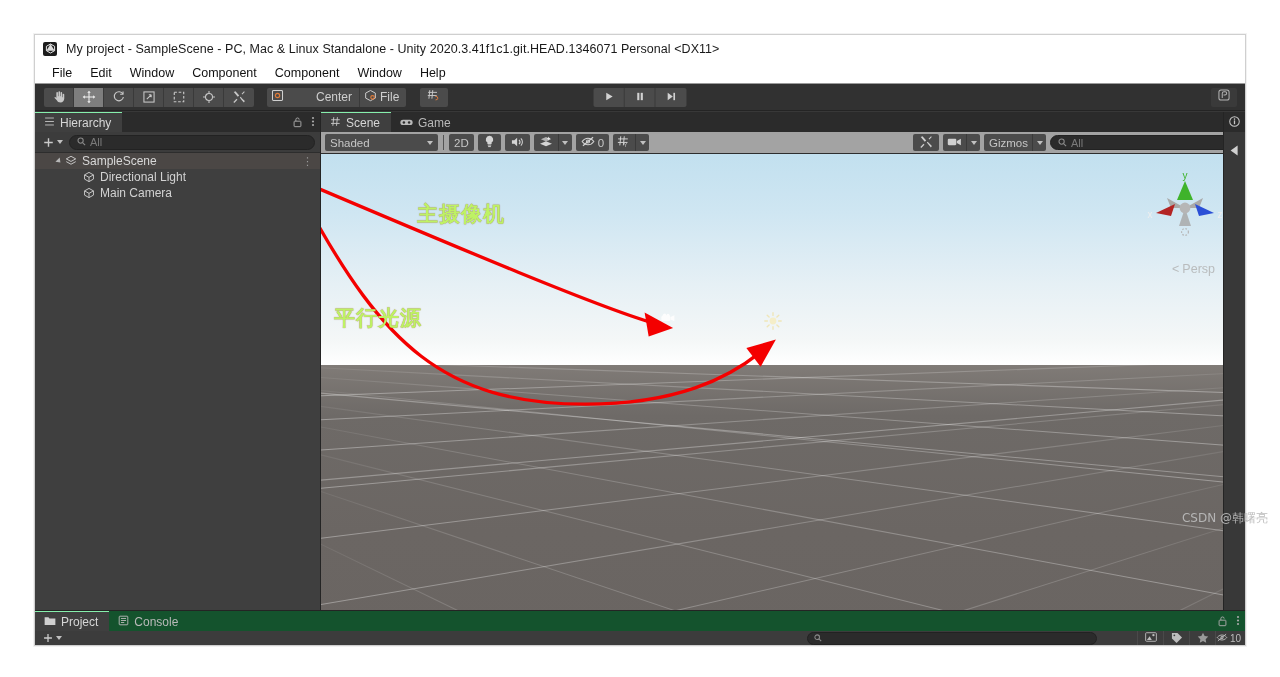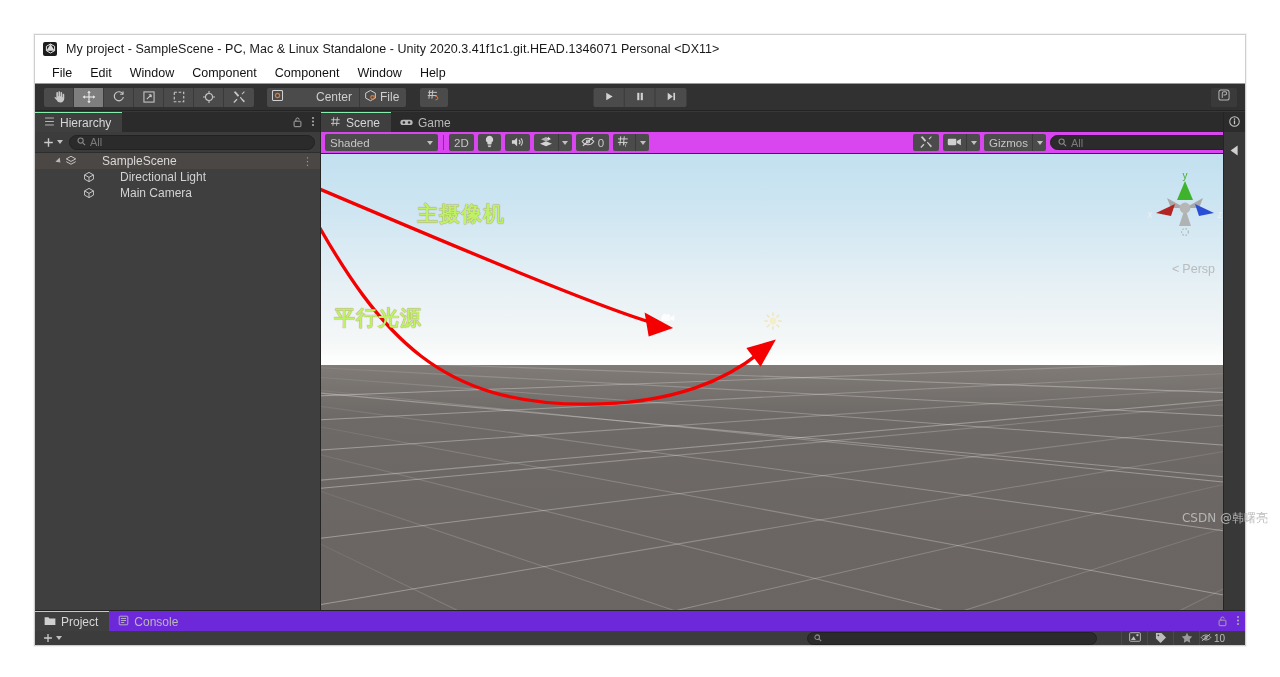--- a/index.html
+++ b/index.html
@@ -160,27 +160,27 @@
     color: #d2d2d2; position: relative; cursor: pointer;
   }
   .hier-row.scene-row { background: #4b4745; color: #d8d8d8; }
   .hier-row .indent1 { width: 22px; flex: none; }
   .hier-row .indent2 { width: 48px; flex: none; }
   .arrow-dn {
     width: 0; height: 0; border-left: 4px solid #b6b6b6;
     border-top: 3.5px solid transparent; border-bottom: 3.5px solid transparent;
     transform: rotate(45deg); margin-right: 4px; flex: none;
   }
-  .row-label { white-space: nowrap; margin-left: 20px; }
+  .row-label { white-space: nowrap; }
   .row-dots { position: absolute; right: 8px; color: #9a9a9a; font-size: 11px; letter-spacing: -1px;}
 
   
   .scenepanel { flex: 1; display: flex; flex-direction: column; background: #383838; }
   .scene-toolbar {
-    height: 22px; background: #d946ef; display: flex; align-items: center;
+    height: 22px; background: #a3a3a3; display: flex; align-items: center;
     padding: 0 4px; gap: 4px; border-bottom: 1px solid #2d2d2d;
   }
   .sbtn {
     height: 17px; background: #4b4b4b; border-radius: 2px; color: #c6c6c6;
     font-size: 11.5px; display: flex; align-items: center;
     padding: 0 5px; gap: 4px; cursor: pointer;
   }
   .shaded-dd { width: 113px; justify-content: space-between; }
   .caret {
     width: 0; height: 0; border-left: 3.5px solid transparent;
@@ -246,35 +246,35 @@
     margin-top: 12px; color: #d0d0d0; font-size: 15px; cursor: pointer;
     line-height: 1;
   }
 
   
   .bottom {
     position: absolute; left: 0; bottom: 0; width: 1210px; height: 35px;
     background: #383838; border-top: 1px solid #242424;
   }
   .bottom-tabs {
-    height: 20px; background: #6d28d9; display: flex; align-items: flex-end;
+    height: 20px; background: #14532d; display: flex; align-items: flex-end;
     position: relative;
   }
   .proj-toolbar {
     height: 14px; background: #3c3c3c; display: flex; align-items: center;
     padding: 0 5px; gap: 4px; position: relative;
   }
   .proj-search {
     position: absolute; left: 772px; width: 290px; height: 13px;
     background: #2b2b2b; border-radius: 7px; border: 1px solid #222;
     display: flex; align-items: center; padding: 0 6px; color: #7a7a7a;
     font-size: 10px; cursor: text;
   }
   .proj-right {
-    position: absolute; right: 20px; display: flex; align-items: center; gap: 0px;
+    position: absolute; right: 4px; display: flex; align-items: center; gap: 0px;
   }
   .prbtn {
     width: 26px; height: 14px; display: flex; align-items: center;
     justify-content: center; color: #bdbdbd; border-left: 1px solid #4a4a4a;
     cursor: pointer; font-size: 10px;
   }
 
   
   .watermark {
     position: absolute; right: 12px; bottom: 10px;

